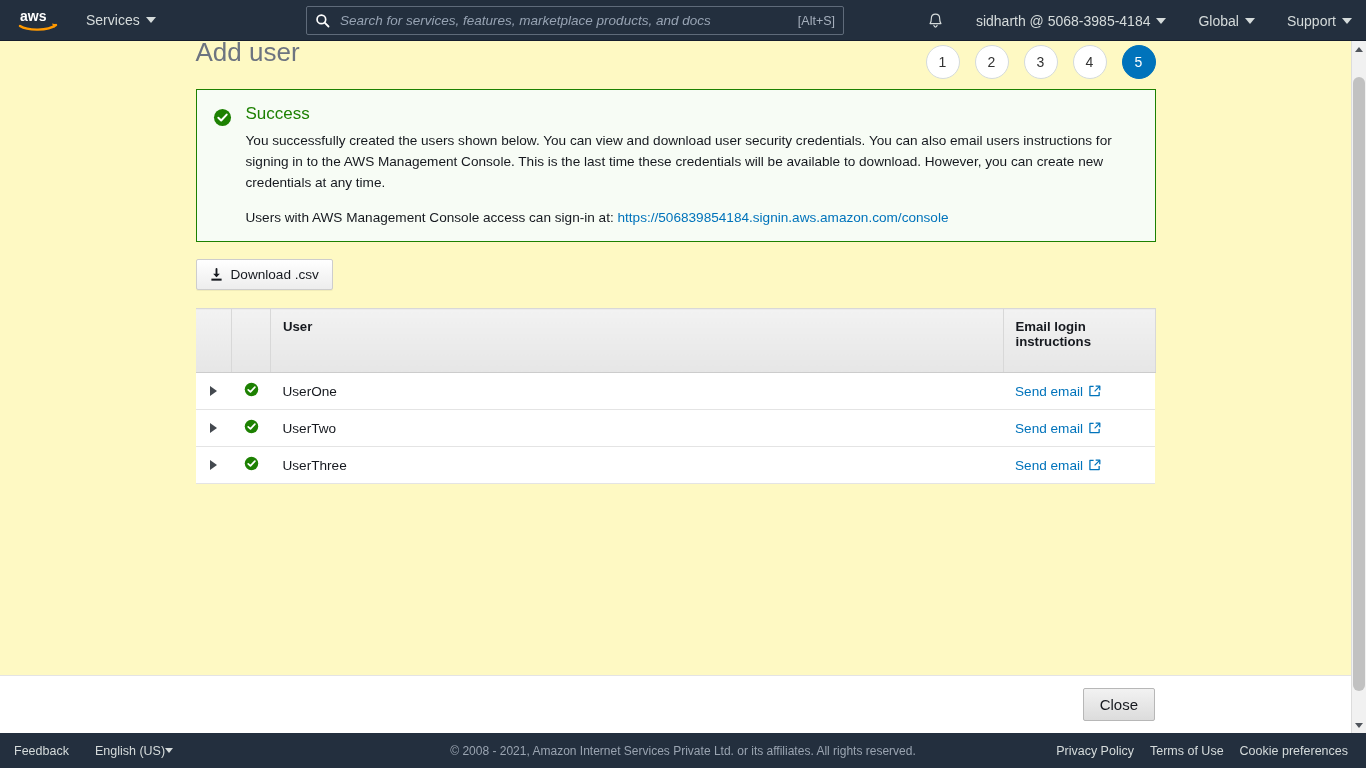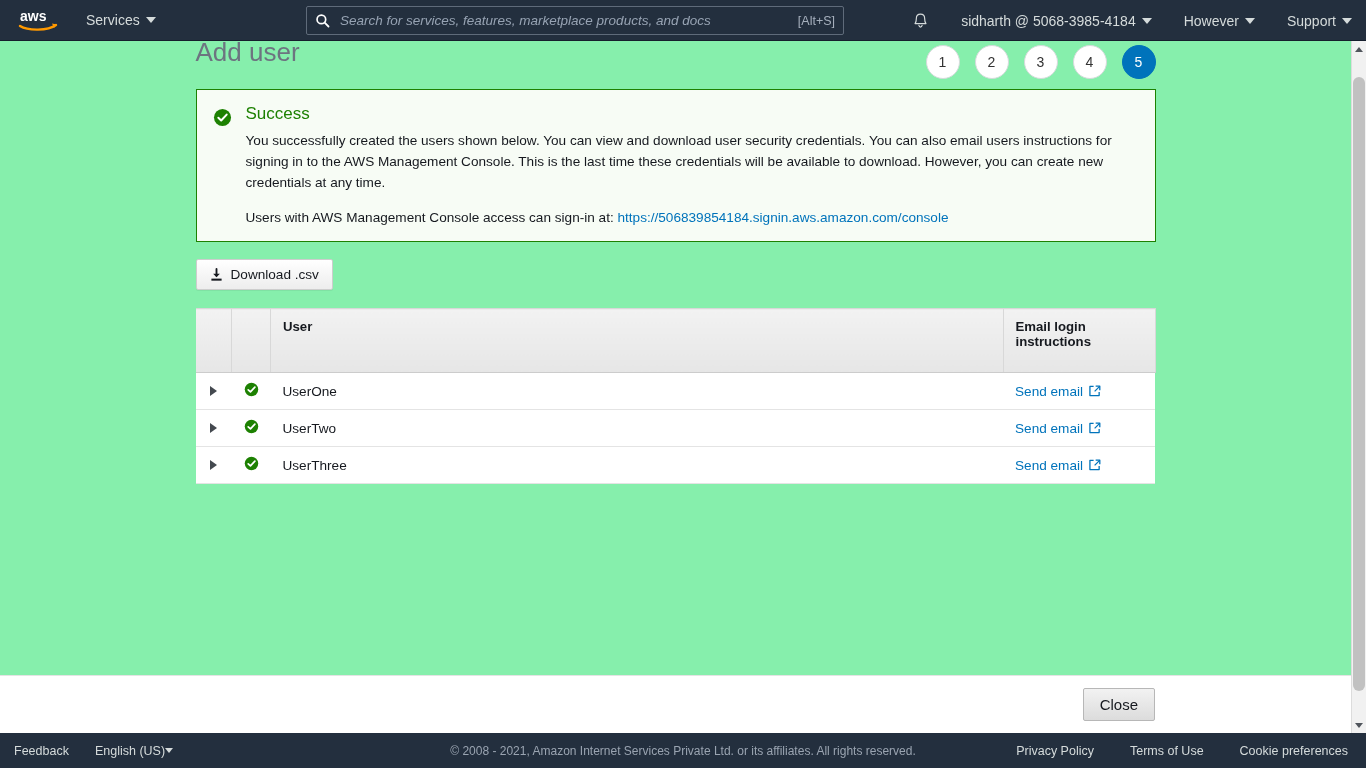--- a/index.html
+++ b/index.html
@@ -57,21 +57,21 @@
   .nav-right {
     position: absolute; right: 4px; top: 0;
     height: 41px; display: flex; align-items: center; gap: 12px;
   }
   .bell { padding: 0 10px; cursor: pointer; display:flex; align-items:center; }
 
   
   .page {
     position: absolute; top: 41px; left: 0;
     width: 1351px; height: 692px;
-    background: #86efac;
+    background: #fef9c3;
     overflow: hidden;
   }
   .content {
     position: absolute; top: -18px; left: 0;
     width: 1351px;
   }
   .page-header {
     position: relative;
     margin: 0 auto; width: 960px;
     height: 66px;
@@ -194,21 +194,21 @@
     background: #232f3e;
     display: flex; align-items: center;
     font-size: 12.5px; color: #d5dbdb;
     z-index: 30;
   }
   .footer a, .footer span.flink {
     color: #d5dbdb; text-decoration: none; cursor: pointer;
   }
   .f-left { display: flex; align-items: flex-end; gap: 26px; padding-left: 14px; }
   .f-center { position: absolute; left: 0; right: 0; text-align: center; color: #9aa4b1; font-size: 12px; pointer-events: none; }
-  .f-right { position: absolute; right: 18px; display: flex; align-items: center; gap: 36px; }
+  .f-right { position: absolute; right: 18px; display: flex; align-items: center; gap: 16px; }
   .f-lang { display: flex; align-items: center; cursor: pointer; }
   .caret-sm {
     width: 0; height: 0;
     border-left: 4.5px solid transparent;
     border-right: 4.5px solid transparent;
     border-top: 5.5px solid #d5dbdb;
   }
 
   
   .scrollbar {
@@ -276,21 +276,21 @@
       <svg width="17" height="18" viewBox="0 0 18 19">
         <path d="M9 2.2 C 6 2.2 4.6 4.3 4.6 6.8 C 4.6 10.5 3.2 12.2 3.2 12.2 L 14.8 12.2 C 14.8 12.2 13.4 10.5 13.4 6.8 C 13.4 4.3 12 2.2 9 2.2 Z" fill="none" stroke="#d5dbdb" stroke-width="1.25" stroke-linejoin="round"></path>
         <path d="M7.3 14.2 C 7.6 15.4 8.2 15.9 9 15.9 C 9.8 15.9 10.4 15.4 10.7 14.2" fill="none" stroke="#d5dbdb" stroke-width="1.25" stroke-linecap="round"></path>
       </svg>
     </div>
     <div class="nav-item">
       <span>sidharth @ 5068-3985-4184</span>
       <span class="caret"></span>
     </div>
     <div class="nav-item">
-      <span>However</span>
+      <span>Global</span>
       <span class="caret"></span>
     </div>
     <div class="nav-item">
       <span>Support</span>
       <span class="caret"></span>
     </div>
   </div>
 </div>
 
 <div class="page">

